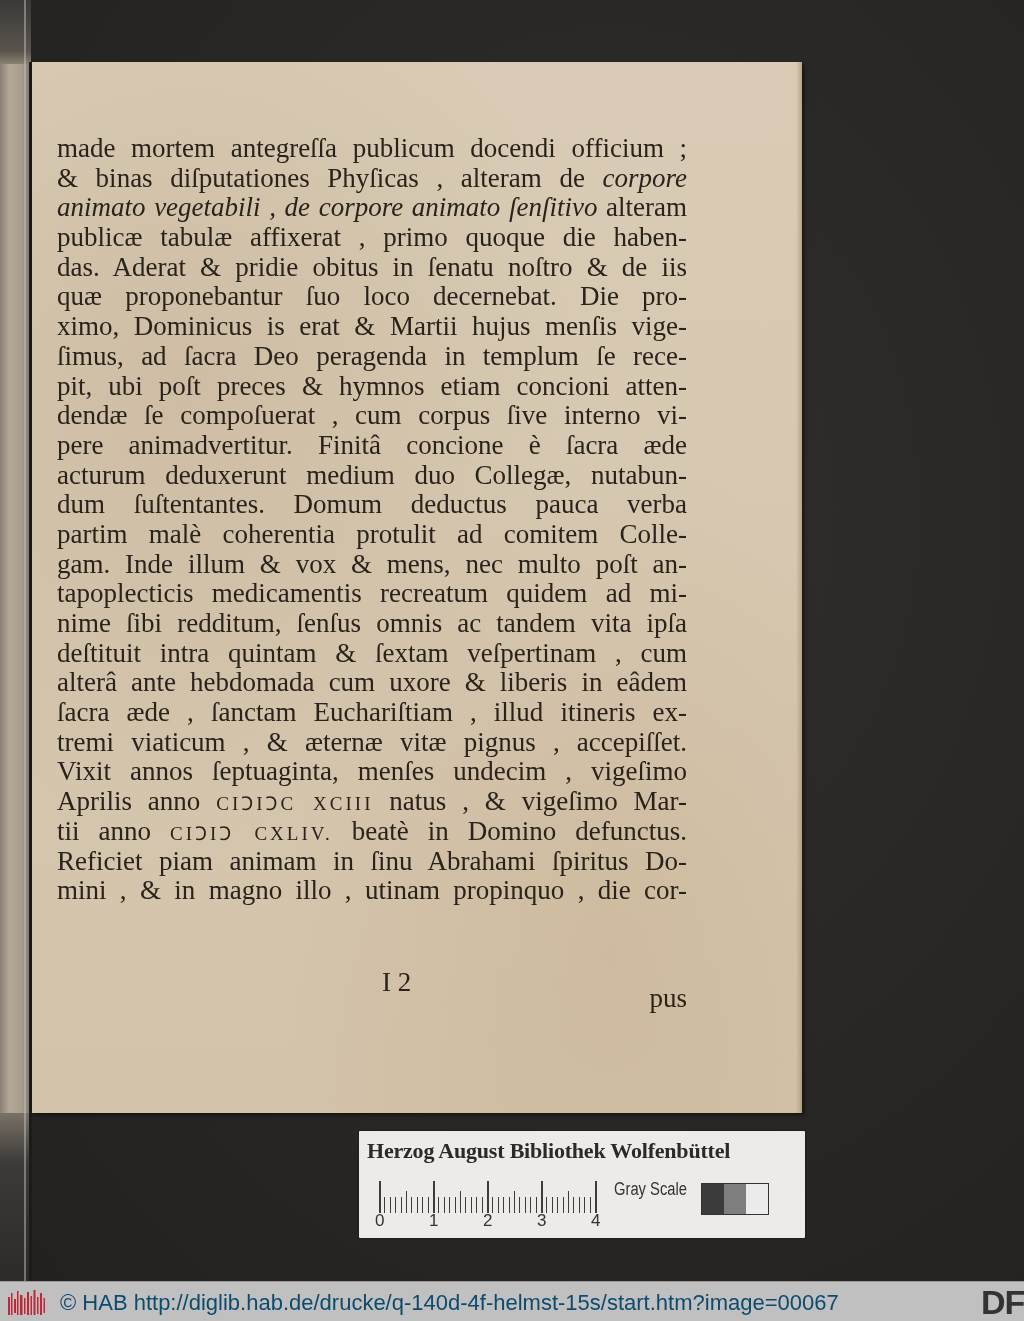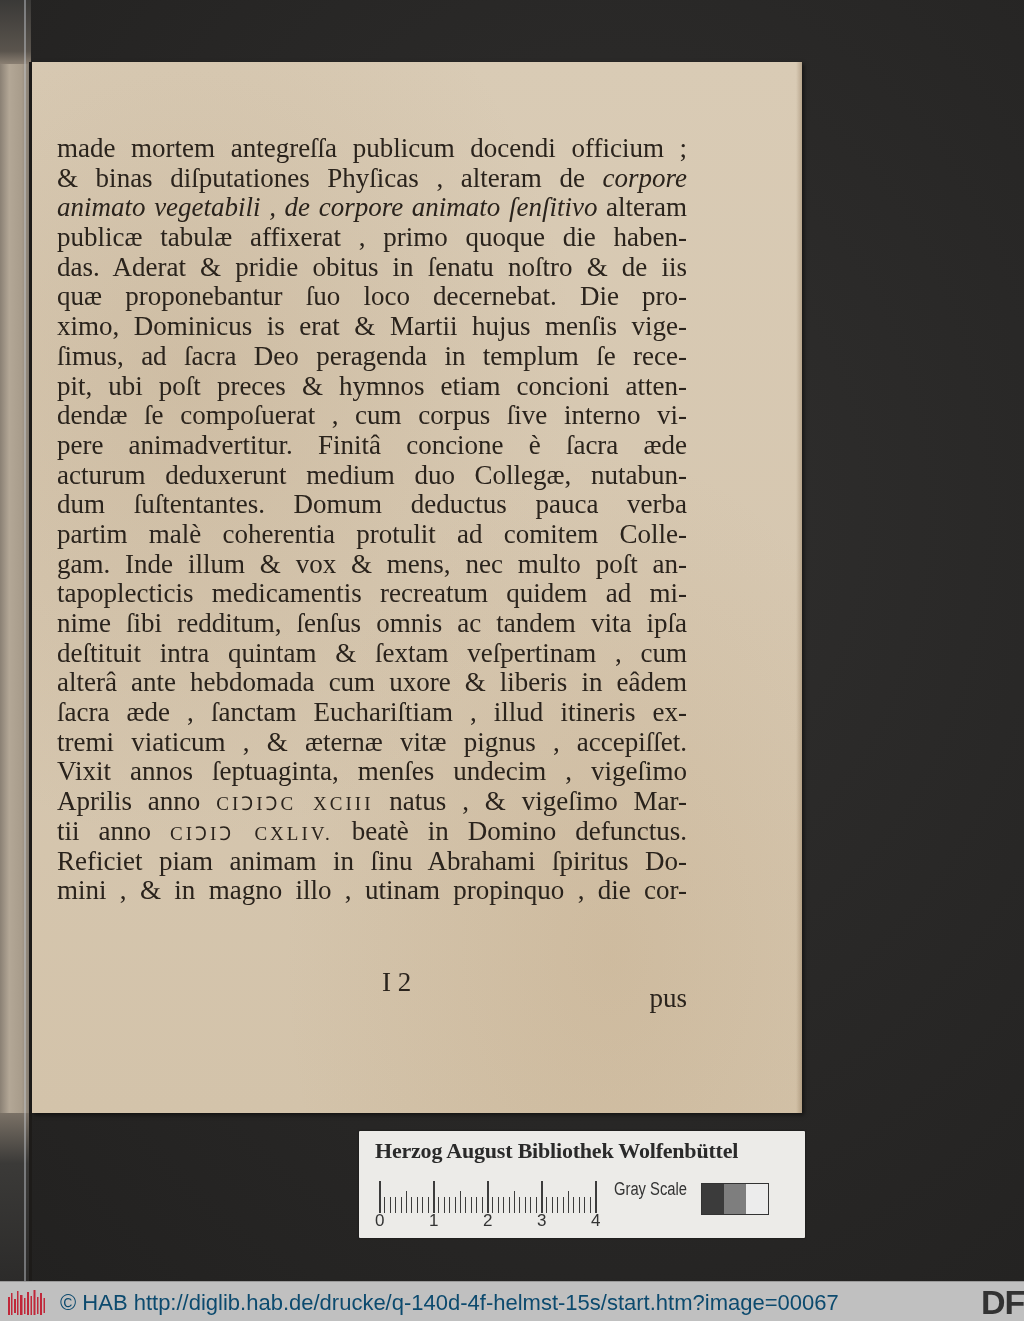--- a/index.html
+++ b/index.html
@@ -70,21 +70,21 @@
       position: absolute; right: 0; top: 16px;
     }
 
     
     .hab-card {
       position: absolute; left: 359px; top: 1131px; width: 446px; height: 107px;
       background: #ecebe8; border-radius: 1px;
       box-shadow: 0 0 2px rgba(0,0,0,0.6);
     }
     .hab-title {
-      position: absolute; left: 16px; top: 7px;
+      position: absolute; left: 8px; top: 7px;
       font-family: "Liberation Serif", serif; font-weight: bold;
       font-size: 22px; color: #2a2a2a; letter-spacing: -0.2px;
       white-space: nowrap;
     }
     .ruler {
       position: absolute; left: 20px; top: 48px; width: 220px; height: 34px;
     }
     .ruler .tick {
       position: absolute; bottom: 0; width: 1px; background: #3c3c3c;
     }

